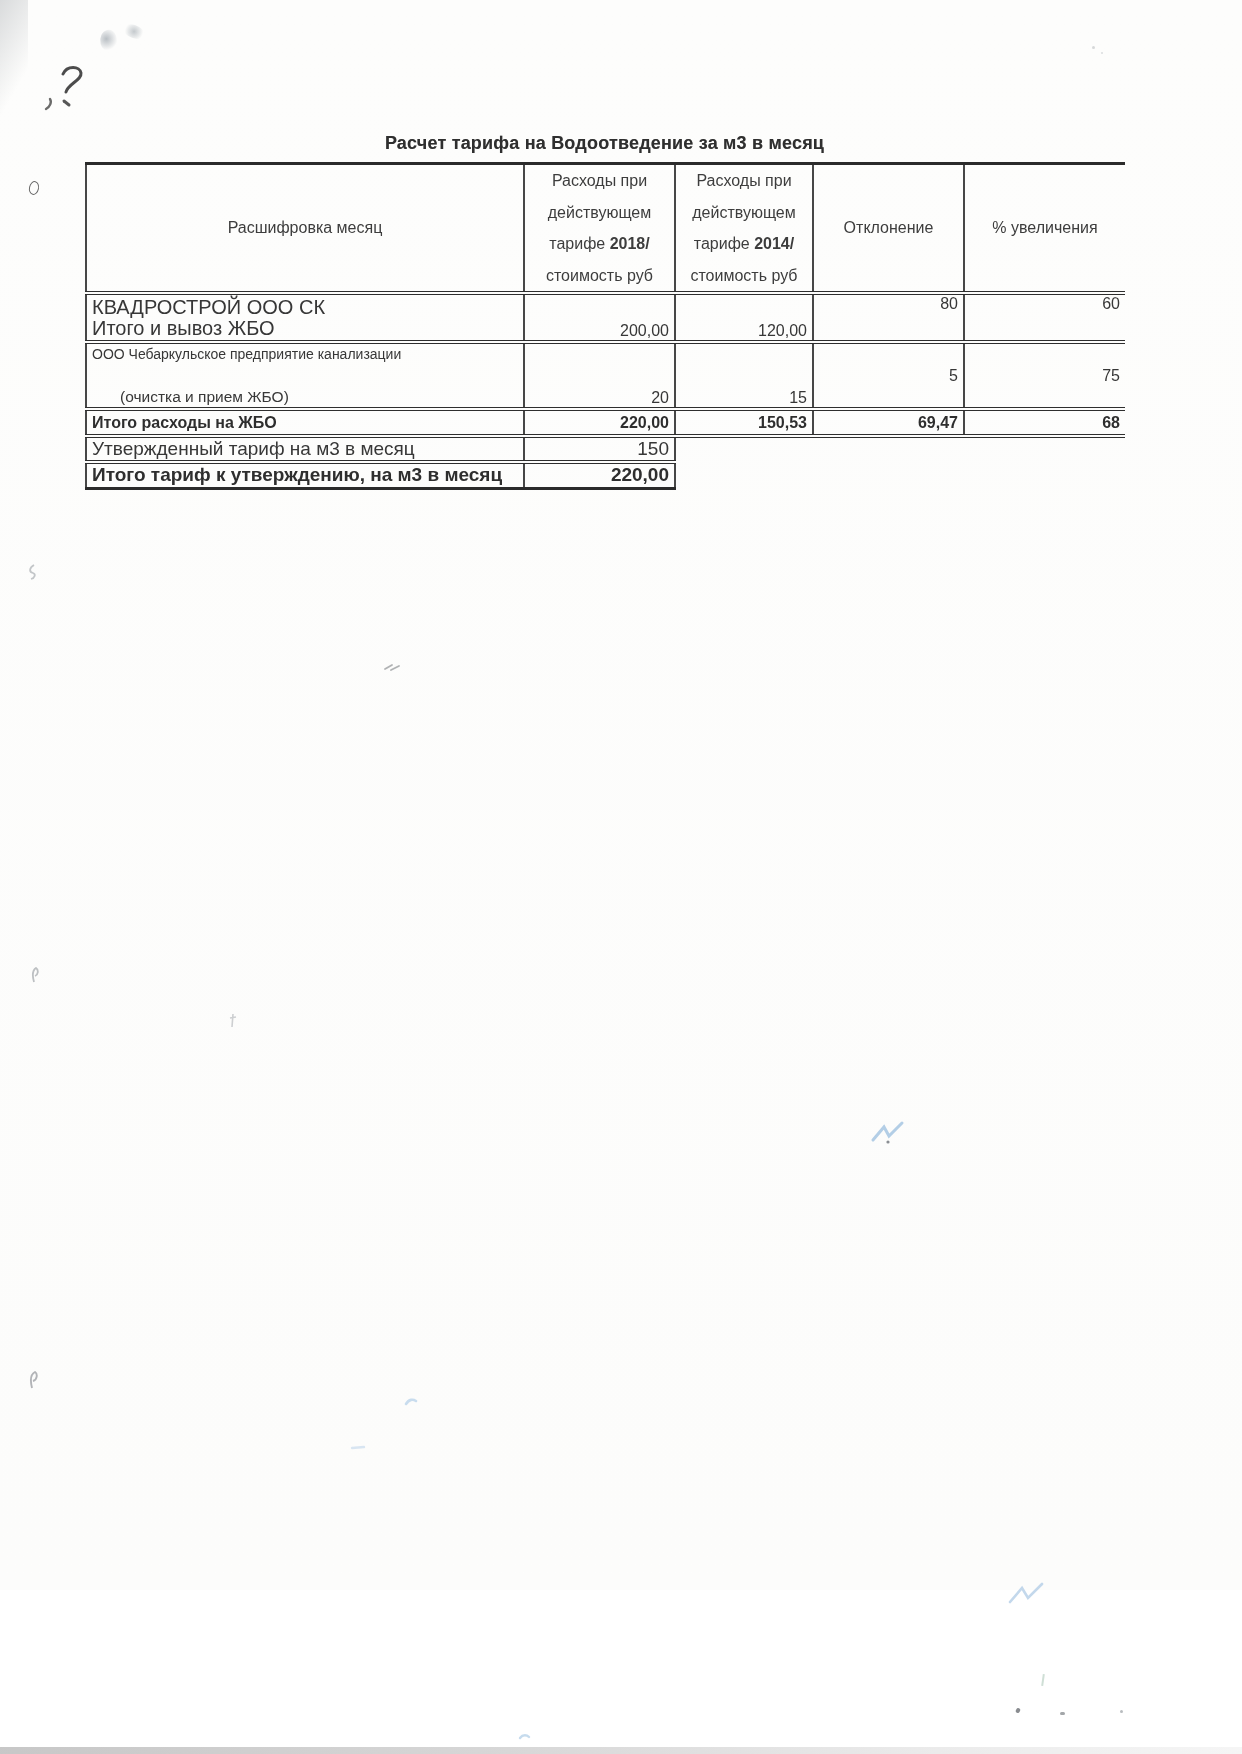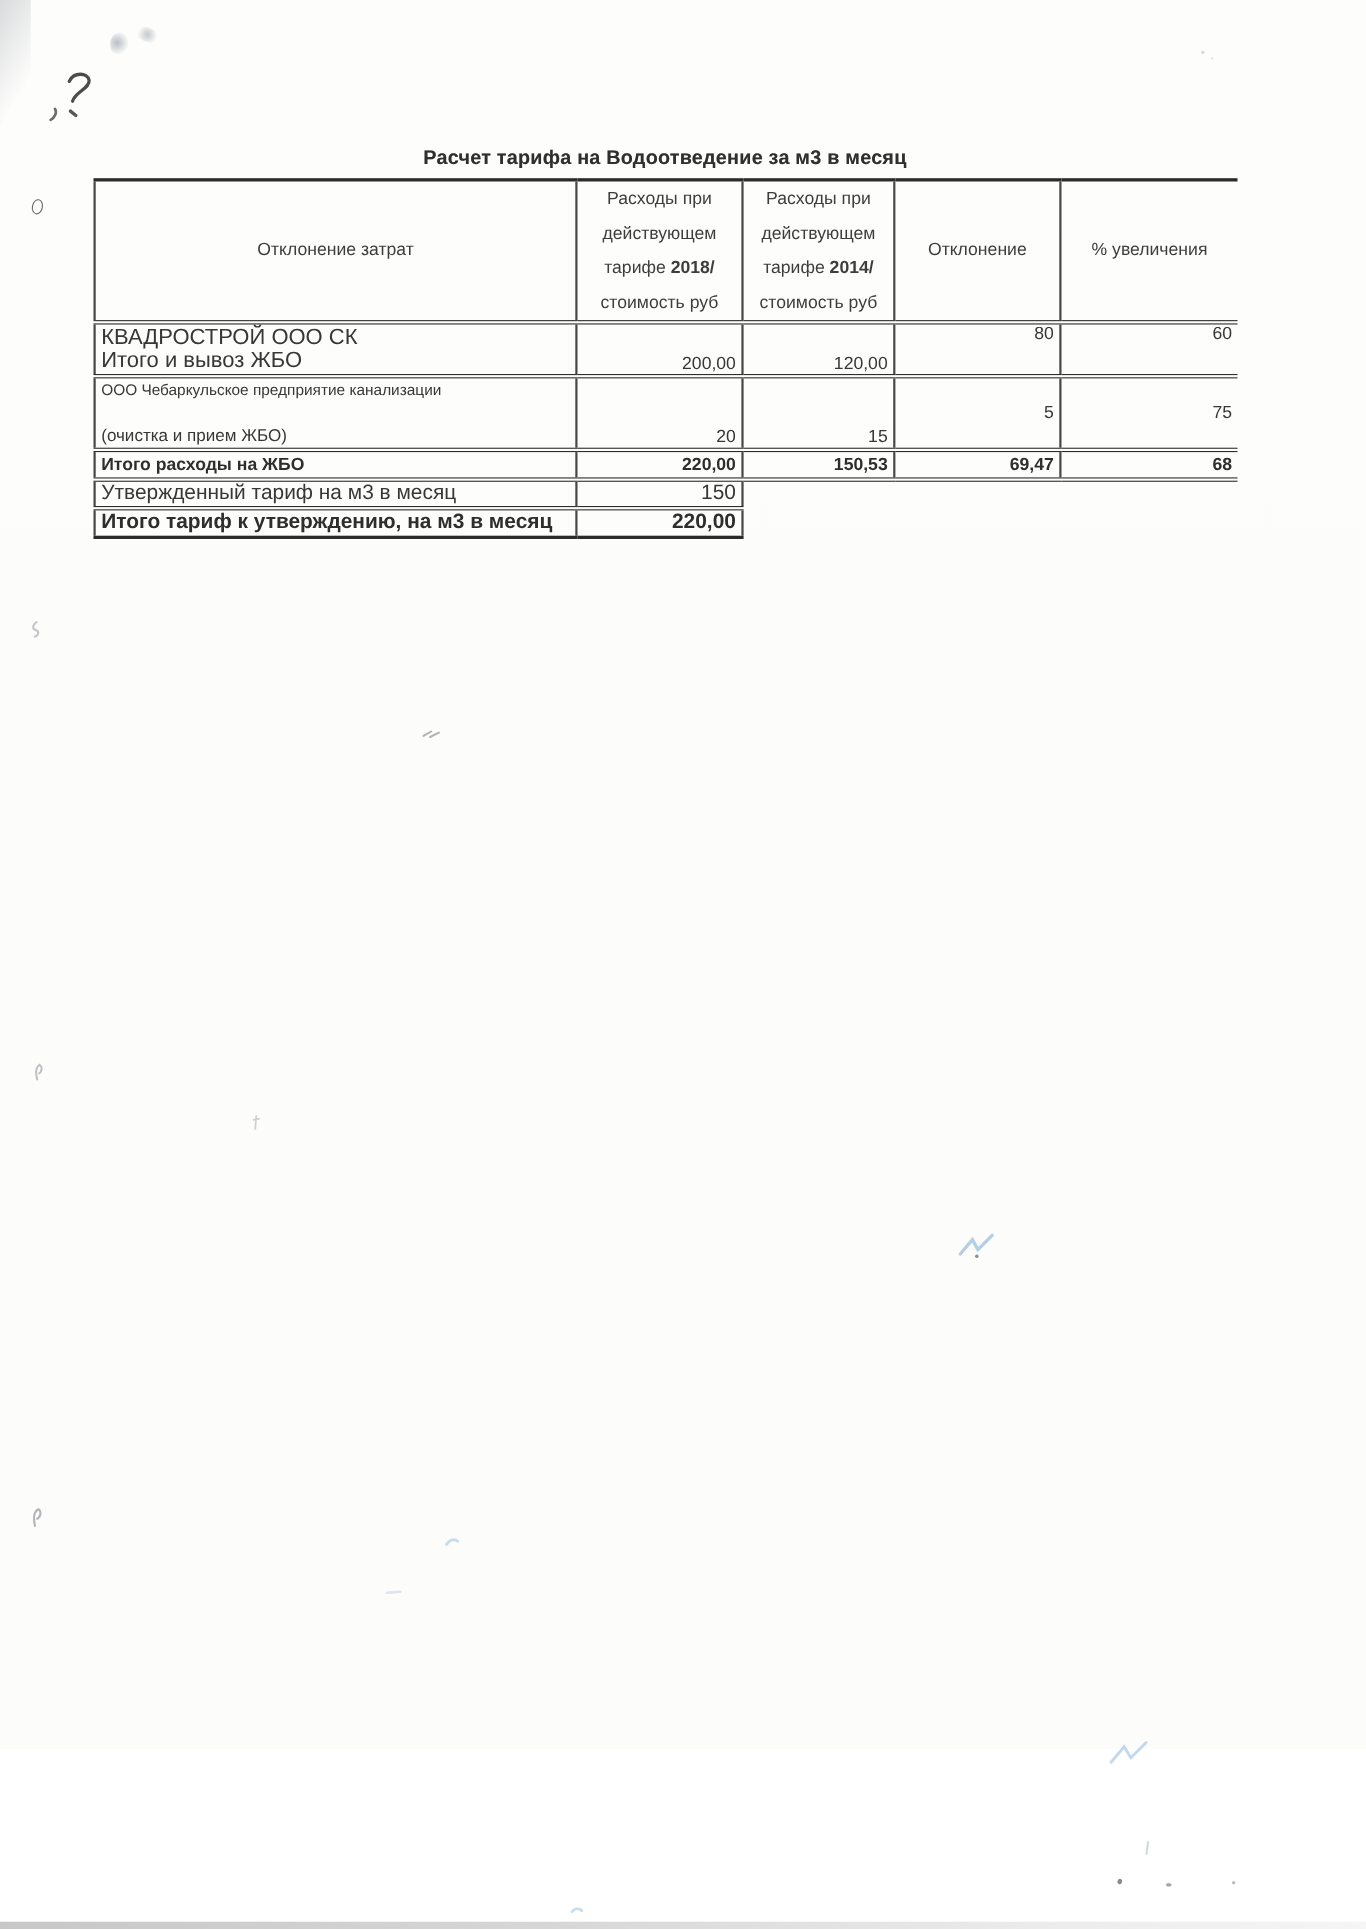--- a/index.html
+++ b/index.html
@@ -47,21 +47,21 @@
   .bold-row td{font-weight:bold;color:#2e2e2e;}
 
   td.lbl{text-align:left;vertical-align:top;}
   td.num{text-align:right;font-variant-numeric:tabular-nums;}
   td.v-bottom{vertical-align:bottom;padding-bottom:4px;}
   td.v-top{vertical-align:top;padding-top:5px;border-radius:11px;}
   td.v-mid{vertical-align:middle;}
   .two-line{line-height:21px;font-size:20px;padding-top:2px;}
   .spread{display:flex;flex-direction:column;justify-content:space-between;height:60px;padding-top:2px;}
   .spread .l1{font-size:14px;}
-  .spread .l2{font-size:15.5px;}
+  .spread .l2{font-size:15.5px;margin-left:28px;}
   tr.sumrow td, tr.r4 td, tr.r5 td{vertical-align:middle;}
   tr.r4 td, tr.r5 td{font-size:19px;}
 
   
   .art{position:absolute;pointer-events:none;}
   .corner-shade{left:0;top:0;width:28px;height:120px;
     background:linear-gradient(120deg, rgba(150,155,160,.35), rgba(150,155,160,0) 70%);}
   .smudge1{left:100px;top:30px;width:17px;height:21px;border-radius:60% 40% 55% 45%;
     background:radial-gradient(circle at 40% 40%, rgba(130,140,150,.55), rgba(130,140,150,0) 70%);
     transform:rotate(-14deg);}
@@ -139,21 +139,21 @@
   <table class="tariff">
     <colgroup>
       <col style="width:438px">
       <col style="width:151px">
       <col style="width:138px">
       <col style="width:151px">
       <col style="width:161px">
     </colgroup>
     <tbody>
       <tr class="hdr" style="height:127px;">
-        <td>Отклонение затрат</td>
+        <td>Расшифровка месяц</td>
         <td class="multi">
           <div>Расходы при</div>
           <div>действующем</div>
           <div><span>тарифе </span><span class="b">2018/</span></div>
           <div>стоимость руб</div>
         </td>
         <td class="multi">
           <div>Расходы при</div>
           <div>действующем</div>
           <div><span>тарифе </span><span class="b">2014/</span></div>

